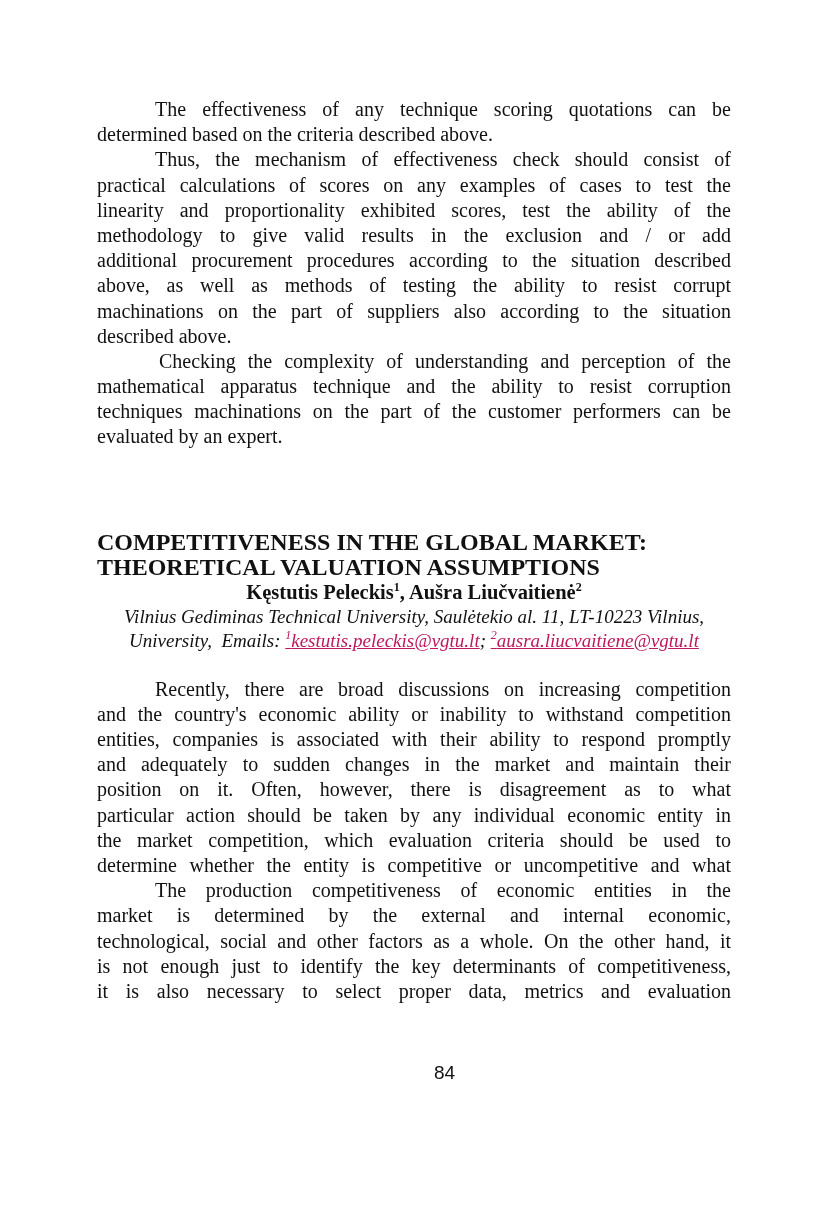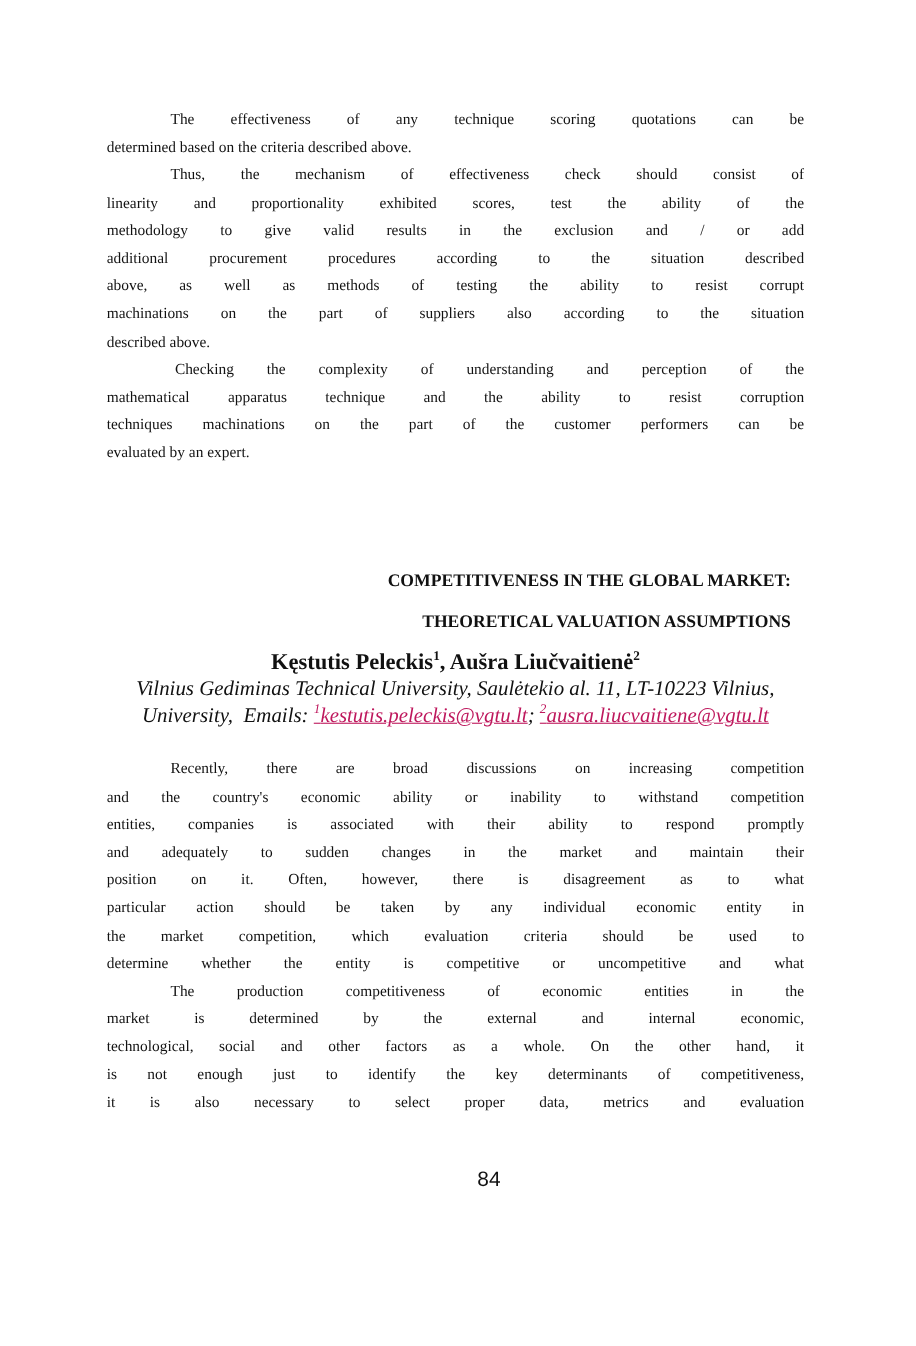--- a/index.html
+++ b/index.html
@@ -1,45 +1,46 @@
 <!DOCTYPE html>
 <html><head>
 <meta charset="utf-8">
 <style>
   html, body { margin: 0; padding: 0; background: #ffffff; }
   body { width: 833px; height: 1224px; position: relative; overflow: hidden;
          font-family: "Liberation Serif", serif; color: #111111; }
   .page { position: absolute; left: 97px; top: 97px; width: 634px; }
   .para { margin: 0; }
-  .line { display: block; height: 25.2px; line-height: 25.2px; font-size: 14px;
+  .line { display: block; height: 25.2px; line-height: 25.2px; font-size: 20px;
           text-align: justify; text-align-last: justify; white-space: nowrap; }
   .line.last { text-align-last: left; }
   .line.indent { text-indent: 58px; }
   .line.indent2 { text-indent: 62px; }
   .gap { height: 80px; }
-  .title { text-align: right; font-weight: bold; font-size: 16px; line-height: 25px; margin: 12px; }
+  .title { text-align: left; font-weight: bold; font-size: 24px; line-height: 25px; margin: 0; }
   .authors { text-align: center; font-weight: bold; font-size: 20.5px; line-height: 25px; margin: 0; }
   .authors sup, .affil sup { font-size: 12px; vertical-align: 8px; line-height: 0; }
   .affil { text-align: center; font-style: italic; font-size: 19px; line-height: 24px; margin: 0; }
   .email { color: #be185d; text-decoration: underline; }
   .gap2 { height: 24px; }
   .page-number { position: absolute; left: 0; width: 833px; top: 1062px; text-align: center;
                  font-family: "Liberation Sans", sans-serif; font-size: 19px; color: #111; padding-left: 28px; }
 </style>
 </head>
 <body>
 
 <div class="page">
 
   <div class="para">
     <span class="line indent" style="white-space: normal; overflow: hidden;">The effectiveness of any technique scoring quotations can be</span>
     <span class="line last" style="white-space: normal; overflow: hidden;">determined based on the criteria described above.</span>
   </div>
   <div class="para">
     <span class="line indent" style="white-space: normal; overflow: hidden;">Thus, the mechanism of effectiveness check should consist of</span>
+    <span class="line" style="white-space: normal; overflow: hidden;">practical calculations of scores on any examples of cases to test the</span>
     <span class="line" style="white-space: normal; overflow: hidden;">linearity and proportionality exhibited scores, test the ability of the</span>
     <span class="line" style="white-space: normal; overflow: hidden;">methodology to give valid results in the exclusion and / or add</span>
     <span class="line" style="white-space: normal; overflow: hidden;">additional procurement procedures according to the situation described</span>
     <span class="line" style="white-space: normal; overflow: hidden;">above, as well as methods of testing the ability to resist corrupt</span>
     <span class="line" style="white-space: normal; overflow: hidden;">machinations on the part of suppliers also according to the situation</span>
     <span class="line last" style="white-space: normal; overflow: hidden;">described above.</span>
   </div>
   <div class="para">
     <span class="line indent2" style="white-space: normal; overflow: hidden;">Checking the complexity of understanding and perception of the</span>
     <span class="line" style="white-space: normal; overflow: hidden;">mathematical apparatus technique and the ability to resist corruption</span>

